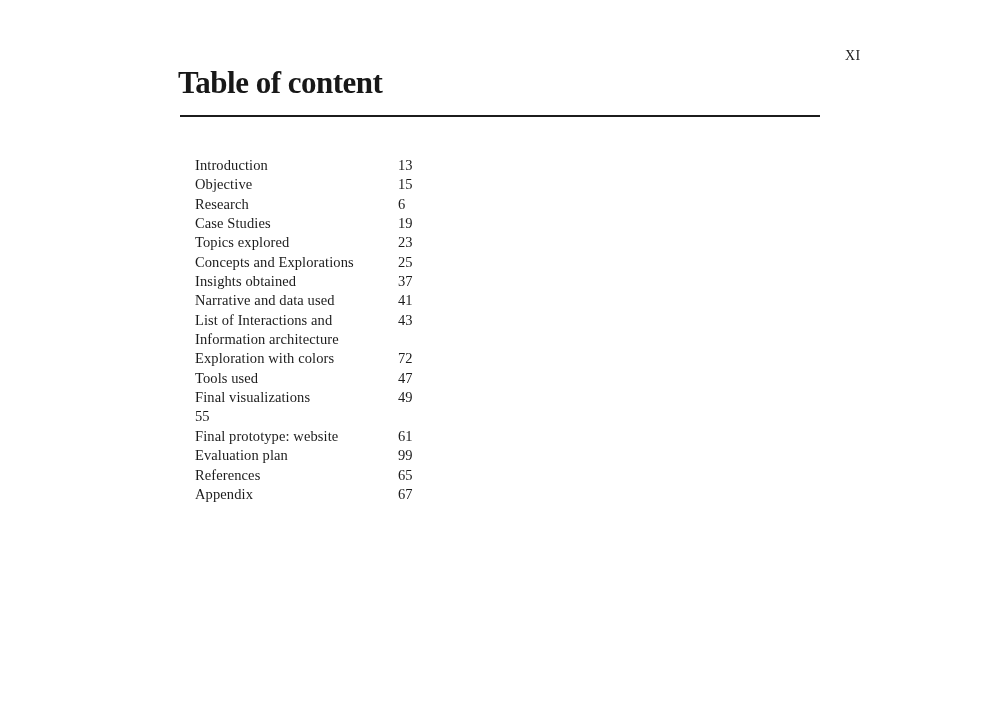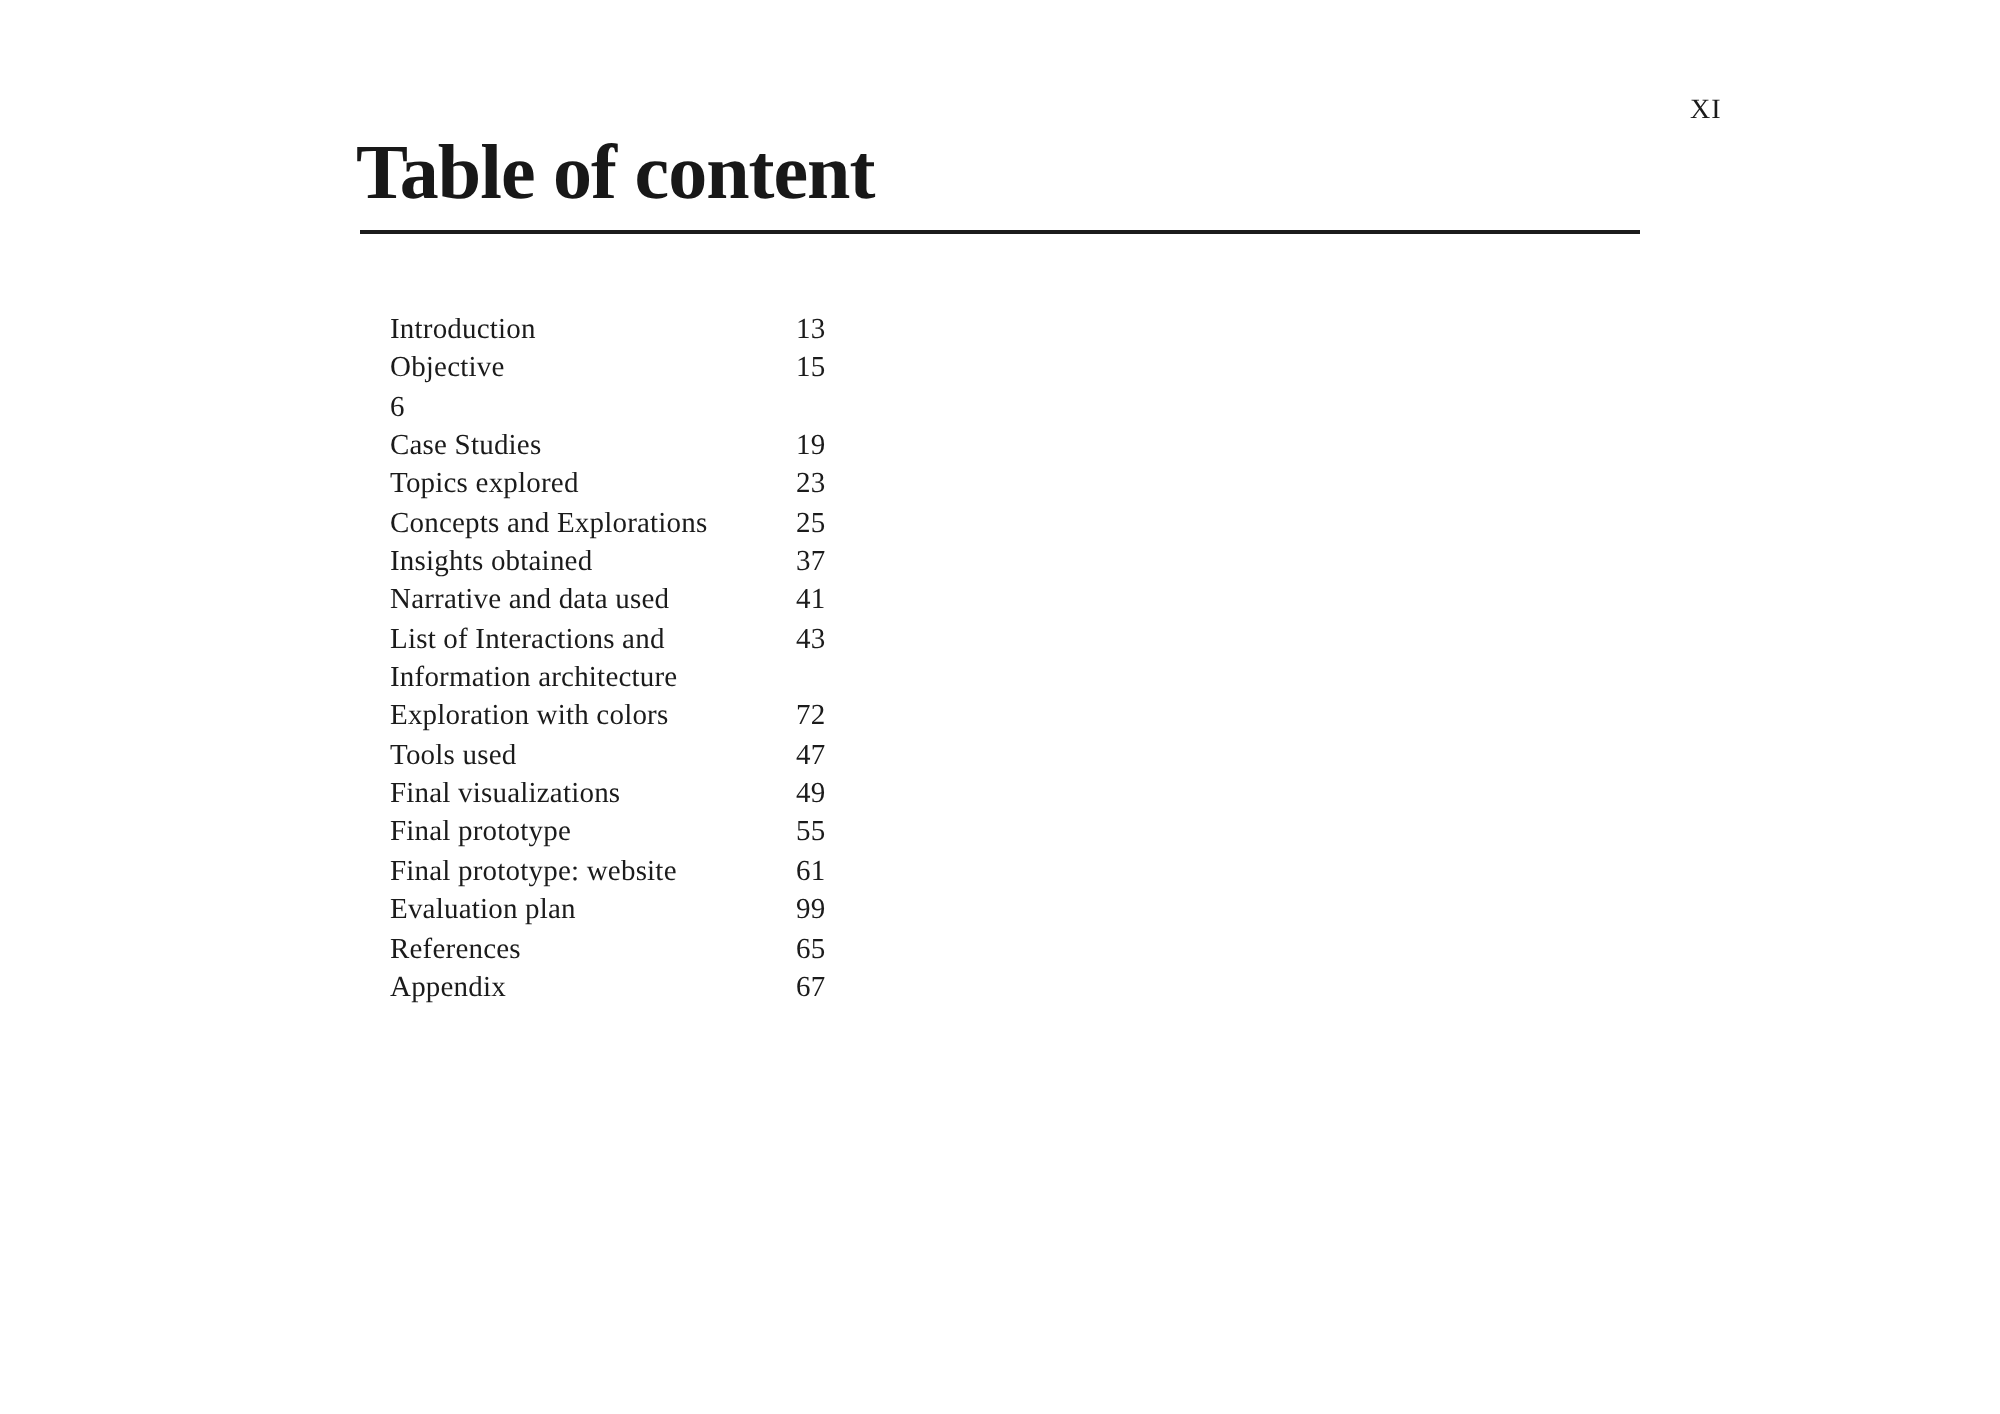--- a/index.html
+++ b/index.html
@@ -23,21 +23,21 @@
     font-size: 14px;
     line-height: 1;
     letter-spacing: 0.5px;
     color: #1b1b1b;
   }
   .title {
     position: absolute;
     left: 178px;
     top: 66px;
     margin: 0;
-    font-size: 39px;
+    font-size: 31px;
     font-weight: 700;
     letter-spacing: -0.5px;
     line-height: 1.1;
     color: #181818;
   }
   .title-rule {
     position: absolute;
     left: 180px;
     top: 115px;
     width: 640px;
@@ -86,20 +86,21 @@
     <span class="toc-label">Introduction</span>
     <span class="toc-page">13</span>
   </div>
 
   <div class="toc-row">
     <span class="toc-label">Objective</span>
     <span class="toc-page">15</span>
   </div>
 
   <div class="toc-row">
+    <span class="toc-label">Research</span>
     <span class="toc-page">6</span>
   </div>
 
   <div class="toc-row">
     <span class="toc-label">Case Studies</span>
     <span class="toc-page">19</span>
   </div>
 
   <div class="toc-row">
     <span class="toc-label">Topics explored</span>
@@ -140,21 +141,20 @@
     <span class="toc-label">Tools used</span>
     <span class="toc-page">47</span>
   </div>
 
   <div class="toc-row">
     <span class="toc-label">Final visualizations</span>
     <span class="toc-page">49</span>
   </div>
 
   <div class="toc-row">
-    <span class="toc-label">Final prototype</span>
     <span class="toc-page">55</span>
   </div>
 
   <div class="toc-row">
     <span class="toc-label">Final prototype: website</span>
     <span class="toc-page">61</span>
   </div>
 
   <div class="toc-row">
     <span class="toc-label">Evaluation plan</span>

